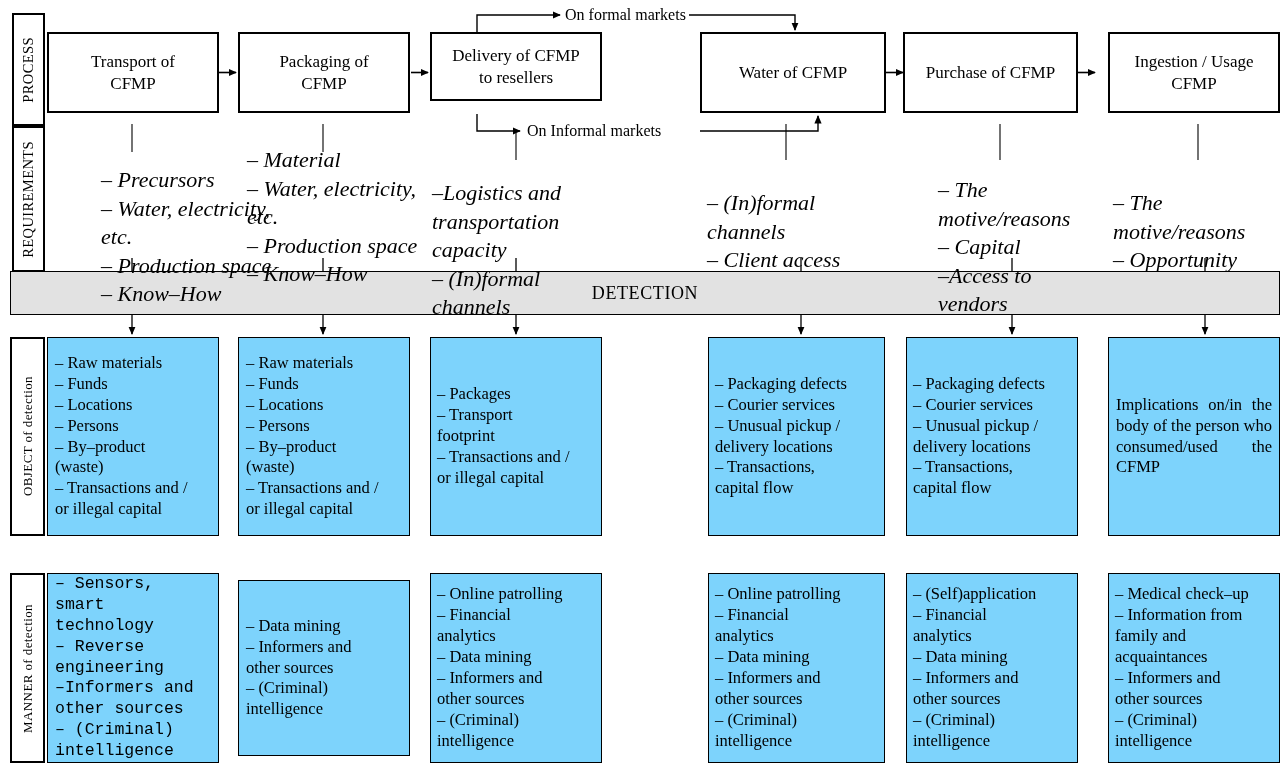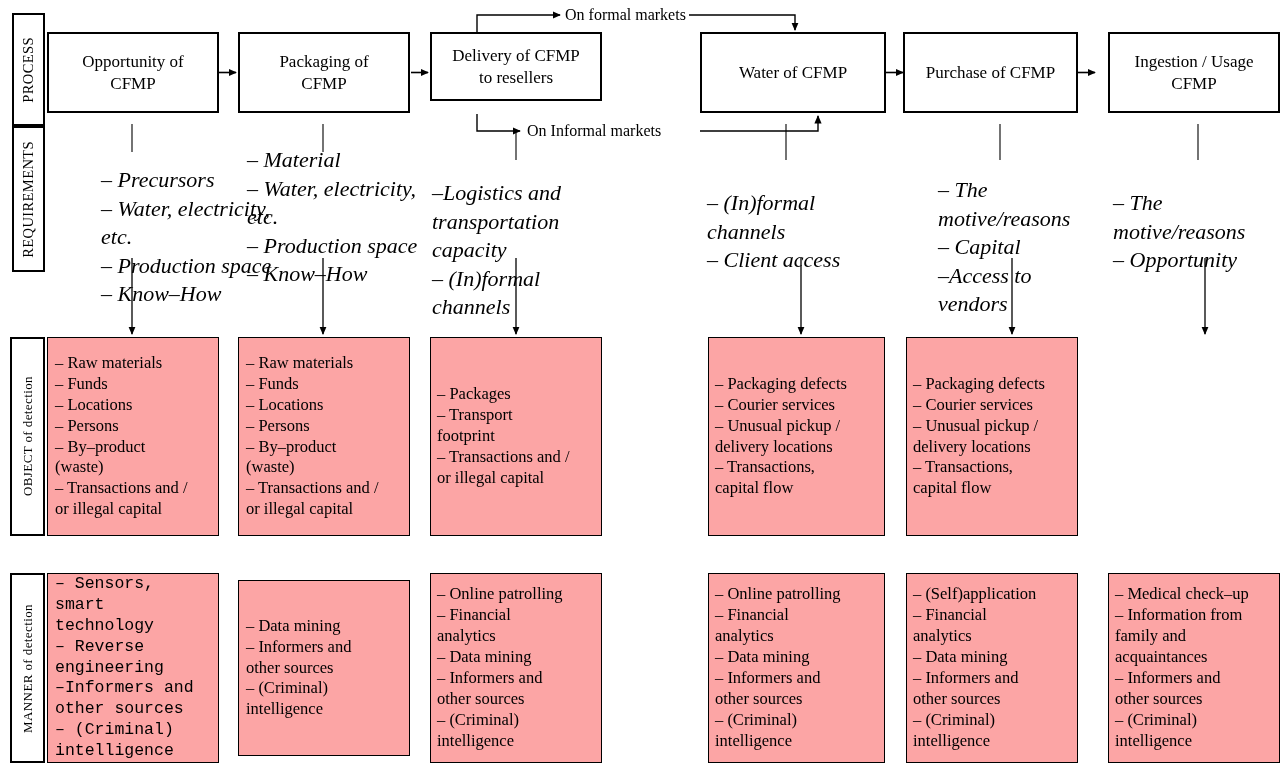--- a/index.html
+++ b/index.html
@@ -15,21 +15,21 @@
     font-size:14.5px;letter-spacing:.4px;white-space:nowrap;line-height:1;
   }
   .vlabel.small span{font-size:13px;}
 
   .pbox{
     position:absolute;border:2px solid #000;background:#fff;box-sizing:border-box;
     display:flex;align-items:center;justify-content:center;text-align:center;
     font-size:17px;line-height:1.25;z-index:4;
   }
   .cbox{
-    position:absolute;border:1.6px solid #000;background:#fca5a5;box-sizing:border-box;
+    position:absolute;border:1.6px solid #000;background:#7dd3fc;box-sizing:border-box;
     font-size:16.5px;line-height:1.27;z-index:4;
     display:flex;align-items:center;
   }
   .cbox .inner{width:100%;padding:0 7px;}
   .cbox.mid .inner{padding:0 6px;}
   .just .inner{text-align:justify;text-align-last:left;}
 
   .reqs{
     position:absolute;font-size:22px;line-height:1.3;z-index:4;white-space:pre-line;font-style:italic;
   }
@@ -77,37 +77,40 @@
     <line x1="1198" y1="124" x2="1198" y2="160" stroke="#000" stroke-width="1.1"></line>
 
     <line x1="132" y1="258" x2="132" y2="334" stroke="#000" stroke-width="1.3" marker-end="url(#ah)"></line>
     <line x1="323" y1="258" x2="323" y2="334" stroke="#000" stroke-width="1.3" marker-end="url(#ah)"></line>
     <line x1="516" y1="258" x2="516" y2="334" stroke="#000" stroke-width="1.3" marker-end="url(#ah)"></line>
     <line x1="801" y1="258" x2="801" y2="334" stroke="#000" stroke-width="1.3" marker-end="url(#ah)"></line>
     <line x1="1012" y1="258" x2="1012" y2="334" stroke="#000" stroke-width="1.3" marker-end="url(#ah)"></line>
     <line x1="1205" y1="258" x2="1205" y2="334" stroke="#000" stroke-width="1.3" marker-end="url(#ah)"></line>
   </svg>
 
+  <div class="band" style="left: 10px; top: 271px; width: 1270px; height: 44px; background: rgb(226, 226, 226);">
+    <span>DETECTION</span>
+  </div>
 
   <div class="vlabel" style="left:12px;top:13px;width:33px;height:113px;">
     <span>PROCESS</span>
   </div>
   <div class="vlabel" style="left:12px;top:126px;width:33px;height:146px;">
     <span>REQUIREMENTS</span>
   </div>
   <div class="vlabel small" style="left:10px;top:337px;width:35px;height:199px;">
     <span>OBJECT of detection</span>
   </div>
   <div class="vlabel small" style="left:10px;top:573px;width:35px;height:190px;">
     <span>MANNER of detection</span>
   </div>
 
   <div class="pbox" style="left:47px;top:32px;width:172px;height:81px;">
     <div>
-      <div>Opportunity of</div>
+      <div>Transport of</div>
       <div>CFMP</div>
     </div>
   </div>
   <div class="pbox" style="left:238px;top:32px;width:172px;height:81px;">
     <div>
       <div>Packaging of</div>
       <div>CFMP</div>
     </div>
   </div>
   <div class="pbox" style="left:430px;top:32px;width:172px;height:69px;">
@@ -194,20 +197,23 @@
 capital flow</div>
   </div>
   <div class="cbox mid" style="left:906px;top:337px;width:172px;height:199px;">
     <div class="inner" style="white-space:pre-line;">– Packaging defects
 – Courier services
 – Unusual pickup /
 delivery locations
 – Transactions,
 capital flow</div>
   </div>
+  <div class="cbox just" style="left:1108px;top:337px;width:172px;height:199px;">
+    <div class="inner">Implications on/in the body of the person who consumed/used the CFMP</div>
+  </div>
 
   <div class="cbox" style="left:47px;top:573px;width:172px;height:190px;font-family:Liberation Mono, monospace;">
     <div class="inner" style="white-space:pre-line;">– Sensors, smart
 technology
 – Reverse
 engineering
 –Informers and
 other sources
 – (Criminal)
 intelligence</div>

